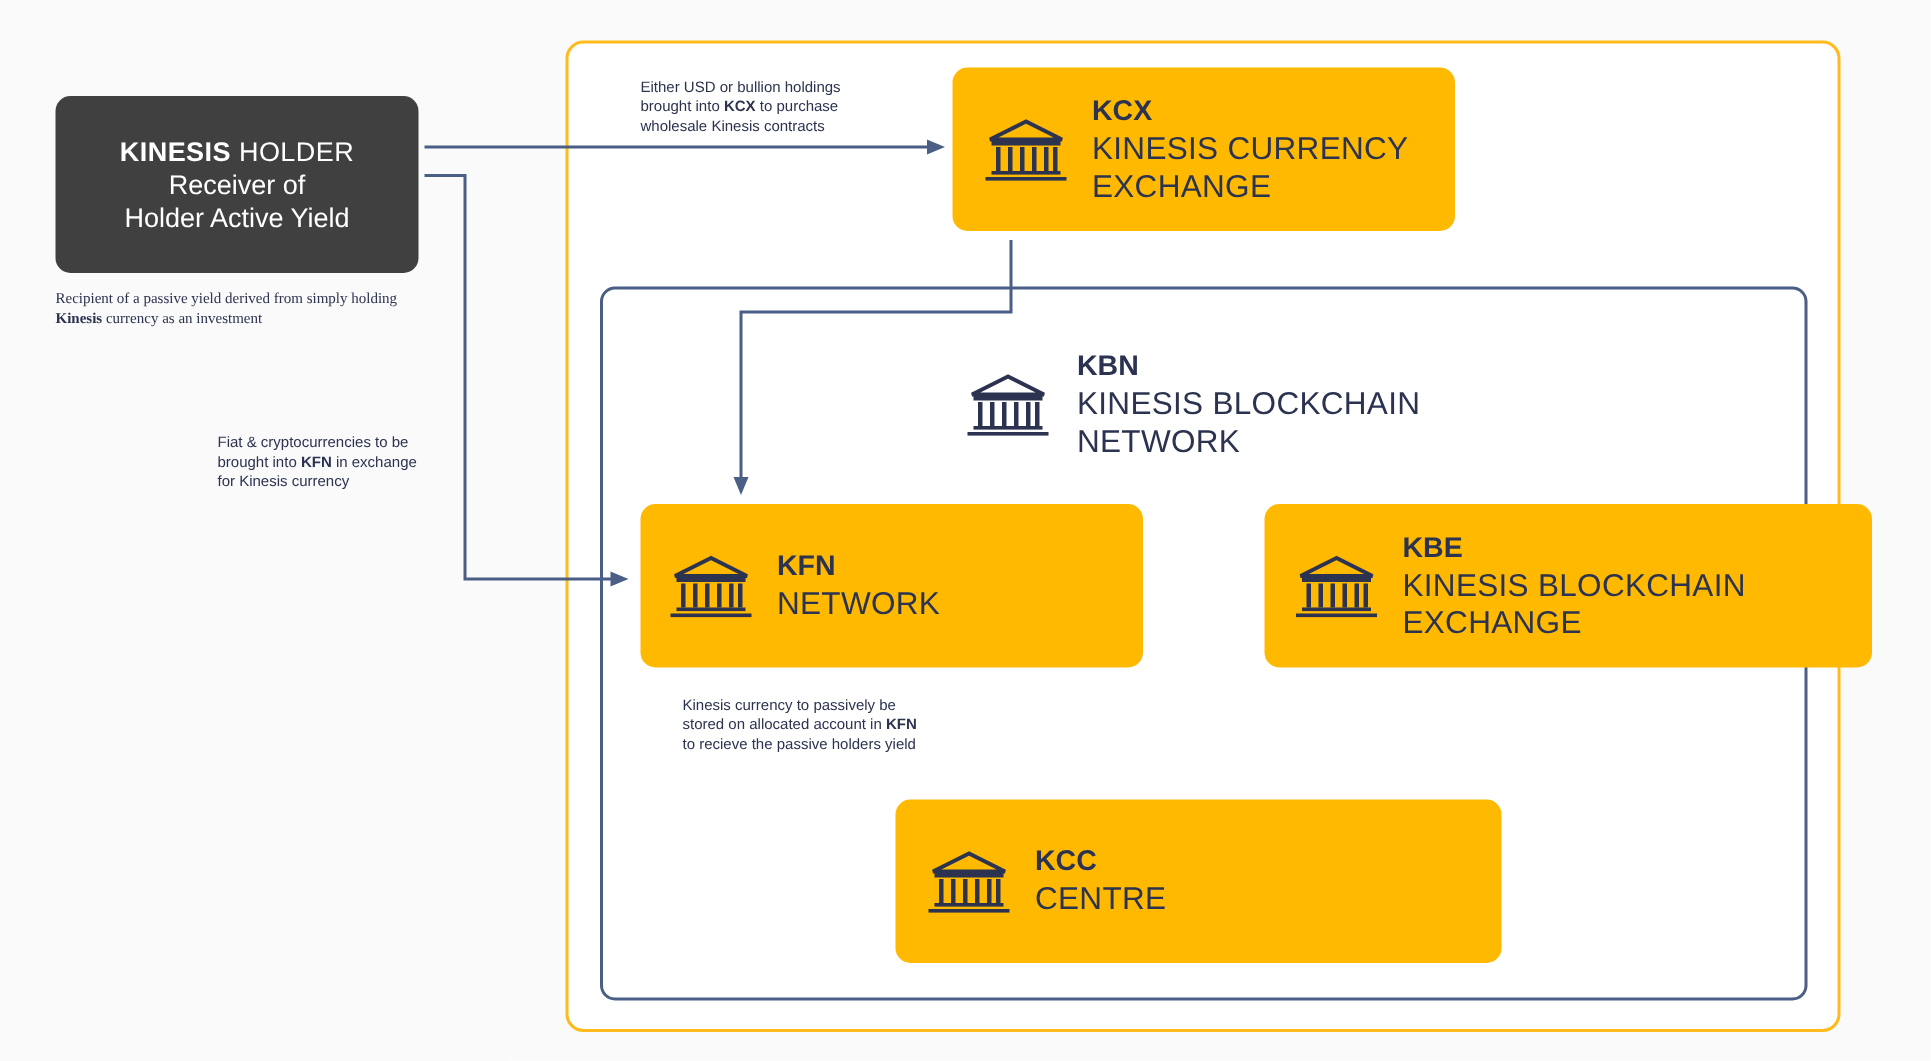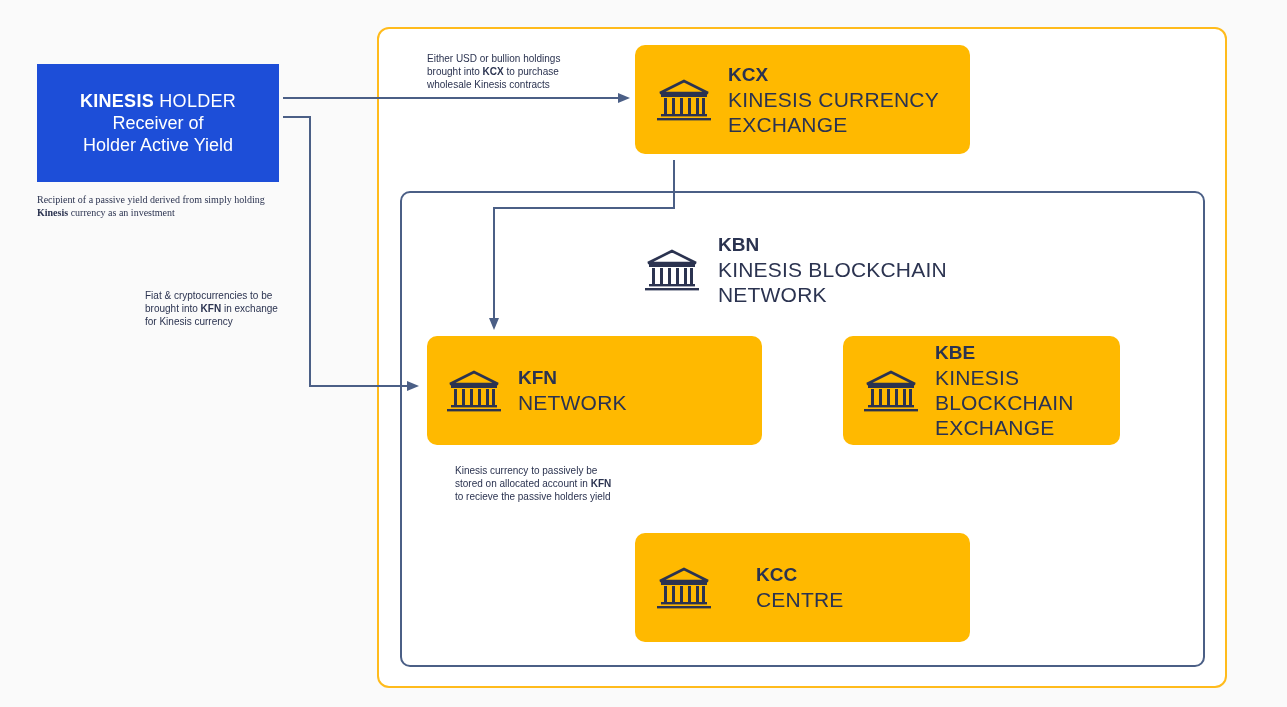--- a/index.html
+++ b/index.html
@@ -14,21 +14,21 @@
     left: 377px; top: 27px; width: 846px; height: 657px;
     border: 2px solid #ffbb1c; border-radius: 12px; background: #ffffff;
     box-sizing: content-box;
   }
   .inner-frame {
     left: 400px; top: 191px; width: 801px; height: 472px;
     border: 2px solid #4b5f86; border-radius: 10px; background: #ffffff;
   }
   .holder {
     left: 37px; top: 64px; width: 242px; height: 118px;
-    background: #1d4ed8; border-radius: 0; color: #ffffff;
+    background: #404040; border-radius: 10px; color: #ffffff;
     display: flex; flex-direction: column; align-items: center; justify-content: center;
     text-align: center; font-size: 18px; line-height: 22px;
   }
   .holder .title { font-size: 18px; letter-spacing: 0.3px; }
   .holder .title b { font-weight: bold; }
   .node {
     background: #ffb900; border-radius: 10px;
     display: flex; align-items: center;
   }
   .node-plain { display: flex; align-items: center; }
@@ -113,32 +113,32 @@
 <div class="abs node" style="left:427px; top:336px; width:335px; height:109px;">
   <svg class="icon" viewBox="0 0 56 46" style="margin-left:19px;">
       <use href="#bank"></use>
     </svg>
   <div class="text">
     <div class="abbr">KFN</div>
     <div class="name">NETWORK</div>
   </div>
 </div>
 
-<div class="abs node" style="left:843px; top:336px; width:277px; height:109px;">
+<div class="abs node" style="left:843px; top:336px; width:405px; height:109px;">
   <svg class="icon" viewBox="0 0 56 46" style="margin-left:20px;">
       <use href="#bank"></use>
     </svg>
   <div class="text">
     <div class="abbr">KBE</div>
     <div class="name">KINESIS BLOCKCHAIN</div>
     <div class="name">EXCHANGE</div>
   </div>
 </div>
 
-<div class="abs node" style="left:635px; top:533px; width:335px; height:109px;gap:28px;">
+<div class="abs node" style="left:597px; top:533px; width:404px; height:109px;">
   <svg class="icon" viewBox="0 0 56 46" style="margin-left:21px;">
       <use href="#bank"></use>
     </svg>
   <div class="text">
     <div class="abbr">KCC</div>
     <div class="name">CENTRE</div>
   </div>
 </div>
 
 <svg class="lines" viewBox="0 0 1287 707">

